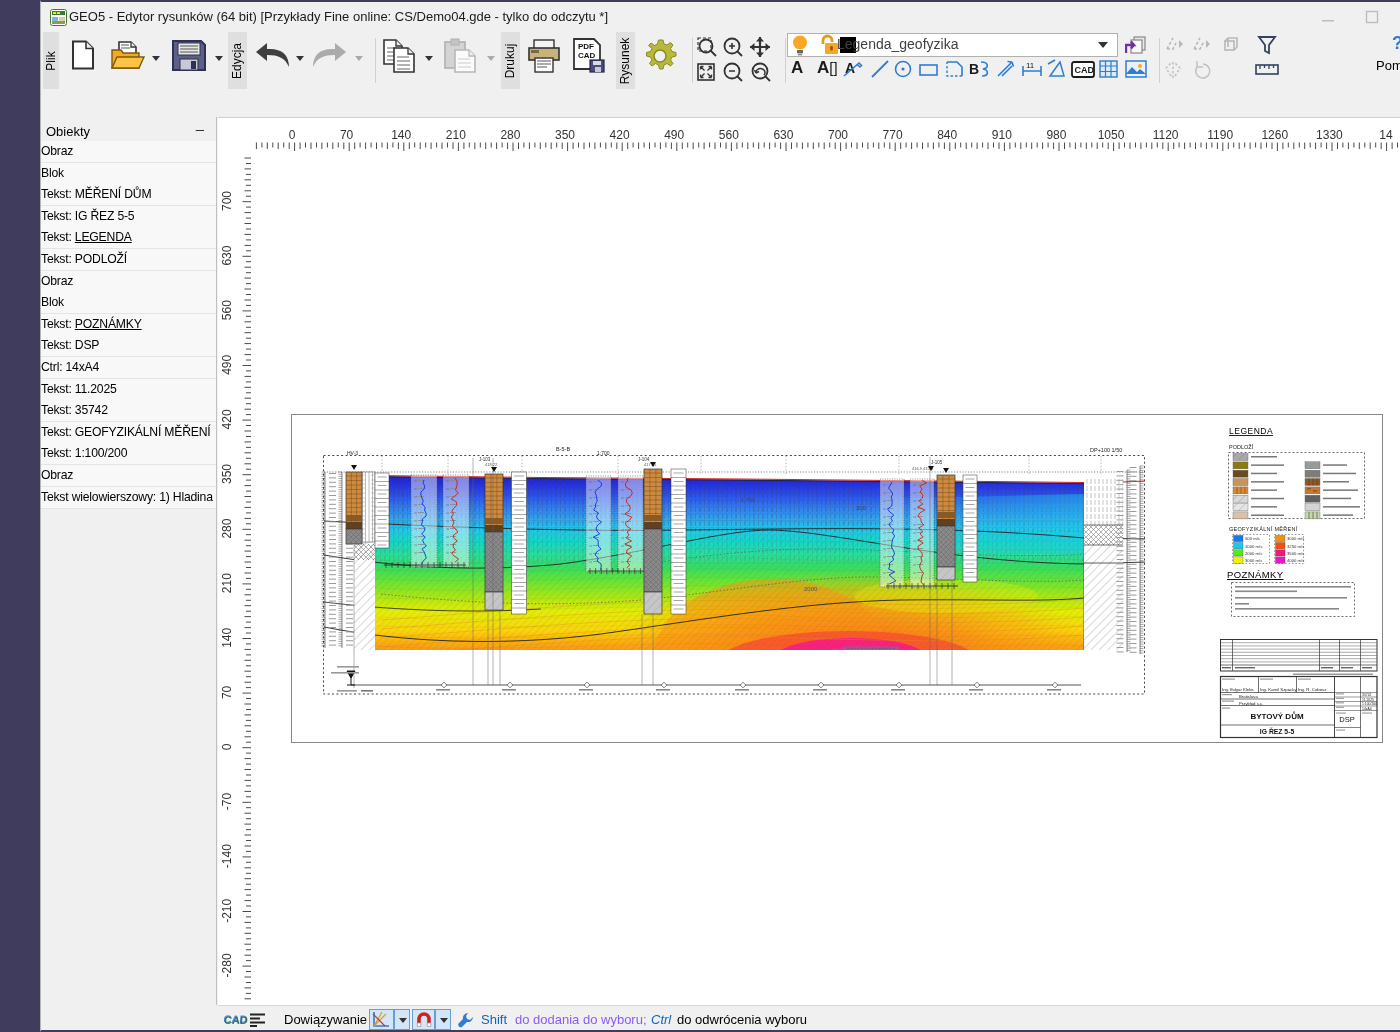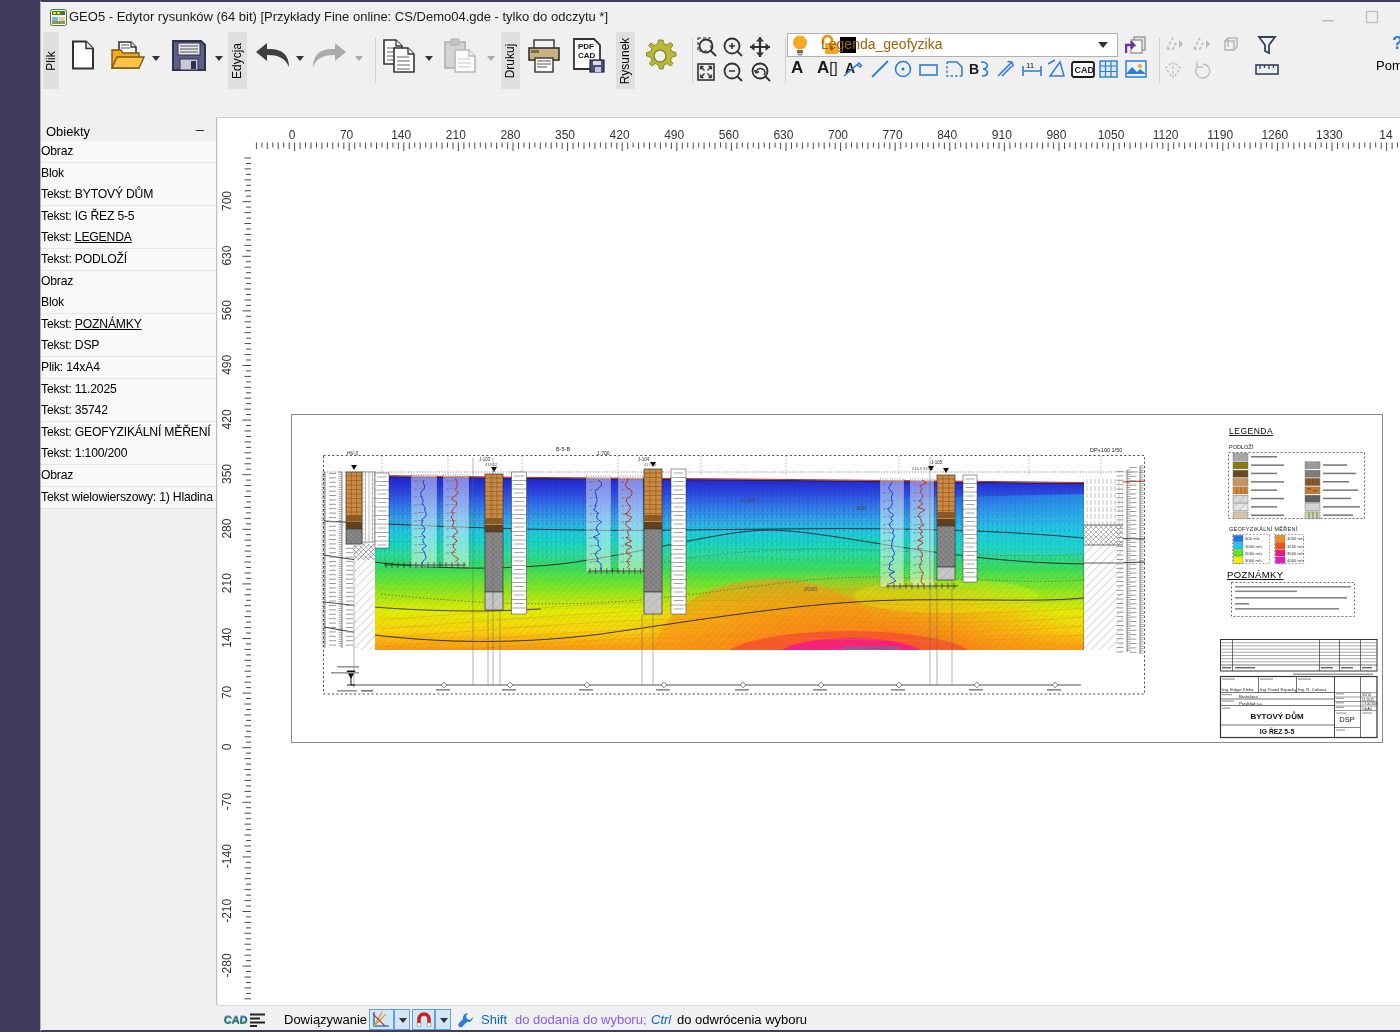--- a/index.html
+++ b/index.html
@@ -173,21 +173,21 @@
       <circle cx="8" cy="7.5" r="7" fill="#f9a825"></circle>
       <rect x="5" y="15" width="6" height="3.2" fill="#6a6a6a"></rect>
       <rect x="5.8" y="18.6" width="4.4" height="1.8" fill="#888"></rect>
     </svg>
     <svg style="position:absolute;left:778px;top:2px" width="22" height="22" viewBox="0 0 22 22">
       <path d="M4 10 V6.5 a4.5 4.5 0 0 1 9 0 V8" fill="none" stroke="#e59a18" stroke-width="2.8"></path>
       <rect x="6" y="9" width="13" height="11" rx="1.2" fill="#f5a623"></rect>
       <rect x="11.2" y="12" width="2.6" height="4.5" rx="1.2" fill="#8a5a10"></rect>
     </svg>
     <div style="position:absolute;left:799px;top:5px;width:16px;height:16px;background:#000;"></div>
-    <span style="position:absolute;left:780px;top:4px;font-size:14px;color:#a16207;">Legenda_geofyzika</span>
+    <span style="position:absolute;left:796px;top:4px;font-size:14px;color:#404040;">Legenda_geofyzika</span>
     <svg style="position:absolute;left:1057px;top:10px" width="11" height="7">
         <path d="M0 0 L10 0 L5 6 Z" fill="#333"></path>
       </svg>
 
     <svg style="position:absolute;left:1084px;top:3px" width="22" height="20" viewBox="0 0 22 20">
       <rect x="9" y="2" width="11" height="13" fill="#e8e8e8" stroke="#888" stroke-width="1.2"></rect>
       <rect x="6" y="5" width="11" height="13" fill="#f8f8f8" stroke="#888" stroke-width="1.2"></rect>
       <path d="M1 18 V10 h8 l-3 -3.5 m3 3.5 l-3 3.5" fill="none" stroke="#7030a0" stroke-width="2.4"></path>
     </svg>
 
@@ -280,29 +280,29 @@
   </div>
 
 
   <div class="panel" id="panel">
     <div class="phead">
         <span style="position:absolute;left:5px;top:2px">Obiekty</span>
       <span style="position:absolute;right:12px;top:-2px;font-size:15px;color:#333">–</span>
     </div>
     <div class="prow" style="top:24px">Obraz</div>
     <div class="prow" style="top:46px">Blok</div>
-    <div class="prow" style="top:67px">Tekst: BYTOVÝ DŮM</div>
+    <div class="prow" style="top:67px">Tekst: MĚŘENÍ DŮM</div>
     <div class="prow" style="top:89px">Tekst: IG ŘEZ 5-5</div>
     <div class="prow" style="top:110px">Tekst: <u>LEGENDA</u></div>
     <div class="prow" style="top:132px">Tekst: PODLOŽÍ</div>
     <div class="prow" style="top:154px">Obraz</div>
     <div class="prow" style="top:175px">Blok</div>
     <div class="prow" style="top:197px">Tekst: <u>POZNÁMKY</u></div>
     <div class="prow" style="top:218px">Tekst: DSP</div>
-    <div class="prow" style="top:240px">Plik: 14xA4</div>
+    <div class="prow" style="top:240px">Ctrl: 14xA4</div>
     <div class="prow" style="top:262px">Tekst: 11.2025</div>
     <div class="prow" style="top:283px">Tekst: 35742</div>
     <div class="prow" style="top:305px">Tekst: GEOFYZIKÁLNÍ MĚŘENÍ</div>
     <div class="prow" style="top:326px">Tekst: 1:100/200</div>
     <div class="prow" style="top:348px">Obraz</div>
     <div class="prow" style="top:370px">Tekst wielowierszowy: 1) Hladina</div>
   </div>
 
   <div class="canvas" id="canvas"><svg width="1203" height="888" viewBox="177 115 1203 888">
         <rect x="177" y="115" width="1203" height="1" fill="#cfcfcf"></rect>

